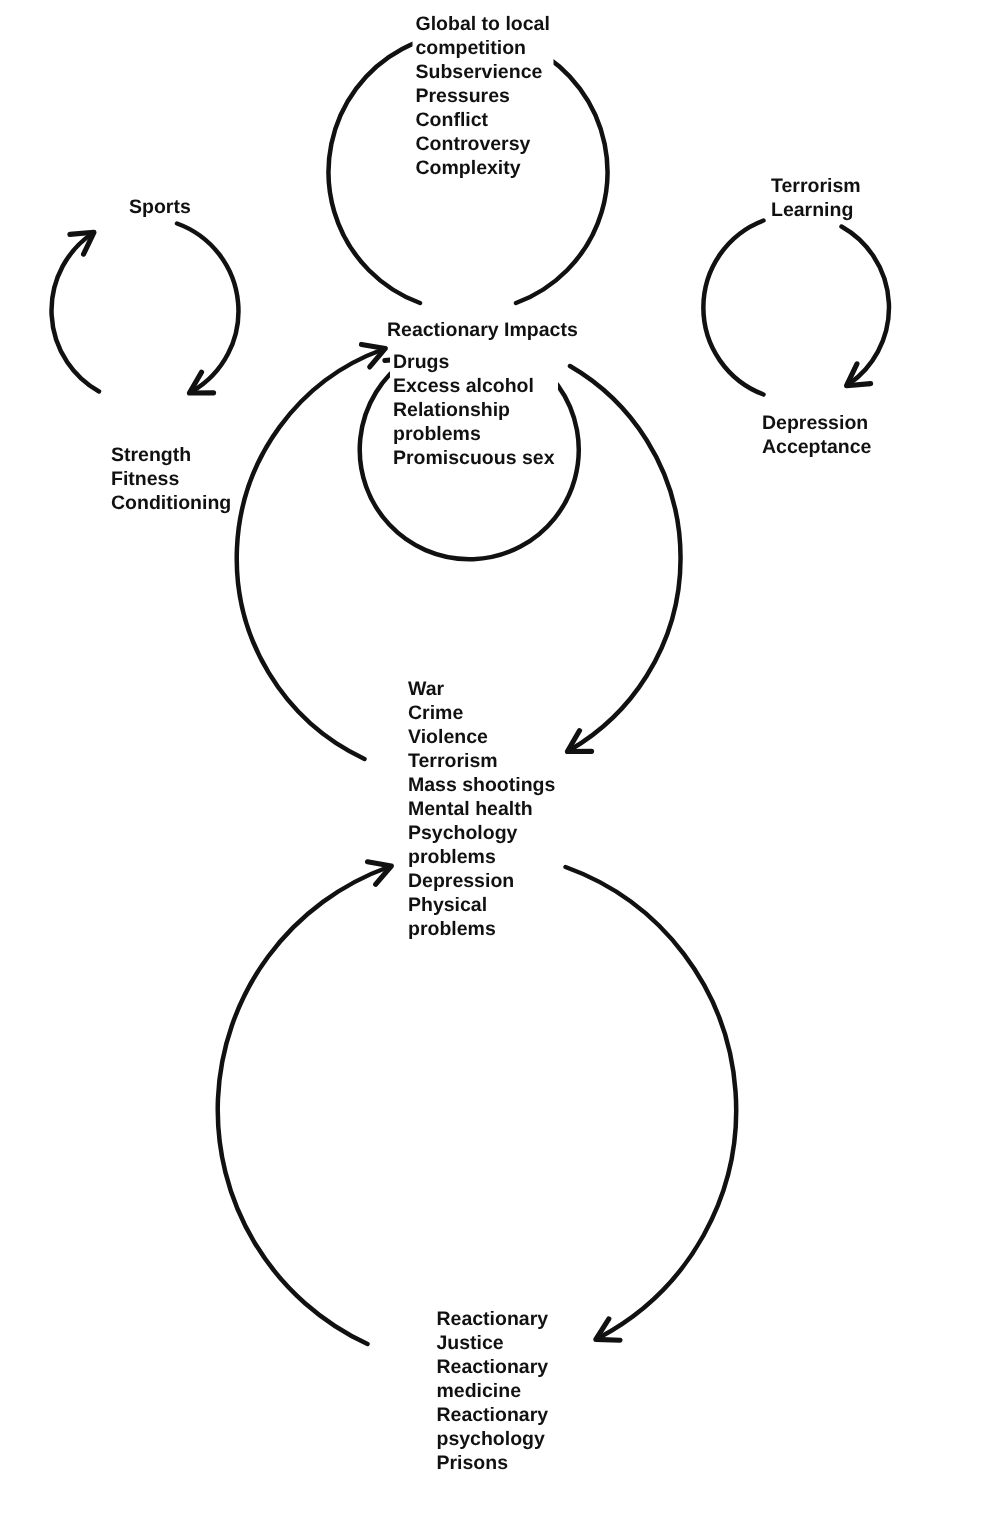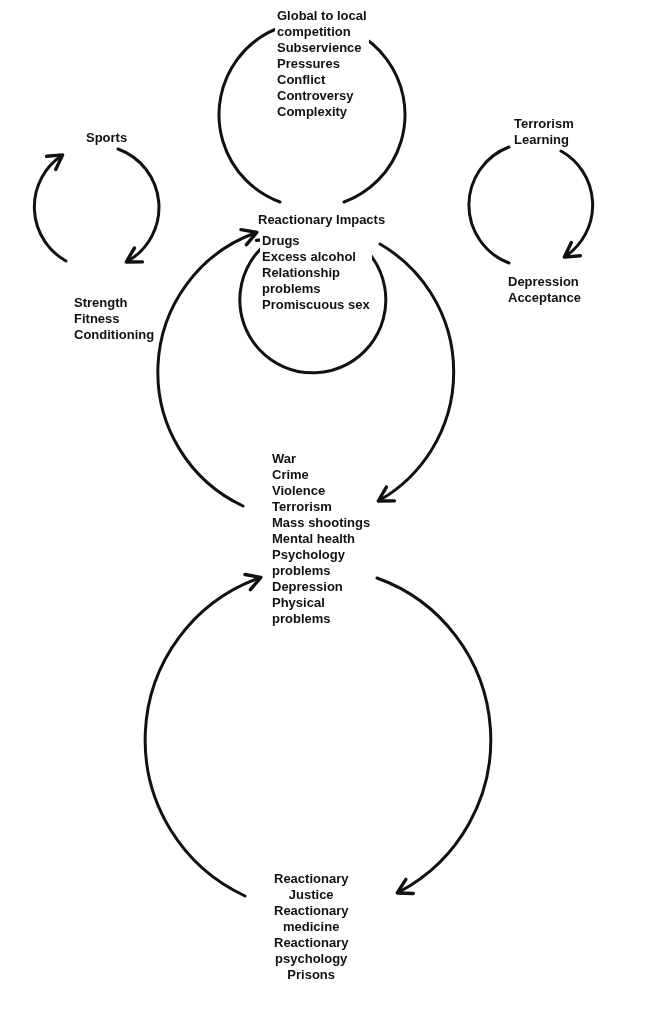--- a/index.html
+++ b/index.html
@@ -94,21 +94,21 @@
 Violence
 Terrorism
 Mass shootings
 Mental health
 Psychology
 problems
 Depression
 Physical
 problems</div>
 
-  <div class="label" style="left:272px; top:870px;text-align:center;">Reactionary
+  <div class="label" style="left:289px; top:870px;">Reactionary
 Justice
 Reactionary
 medicine
 Reactionary
 psychology
 Prisons</div>
 
 </div>
 
 </body></html>

